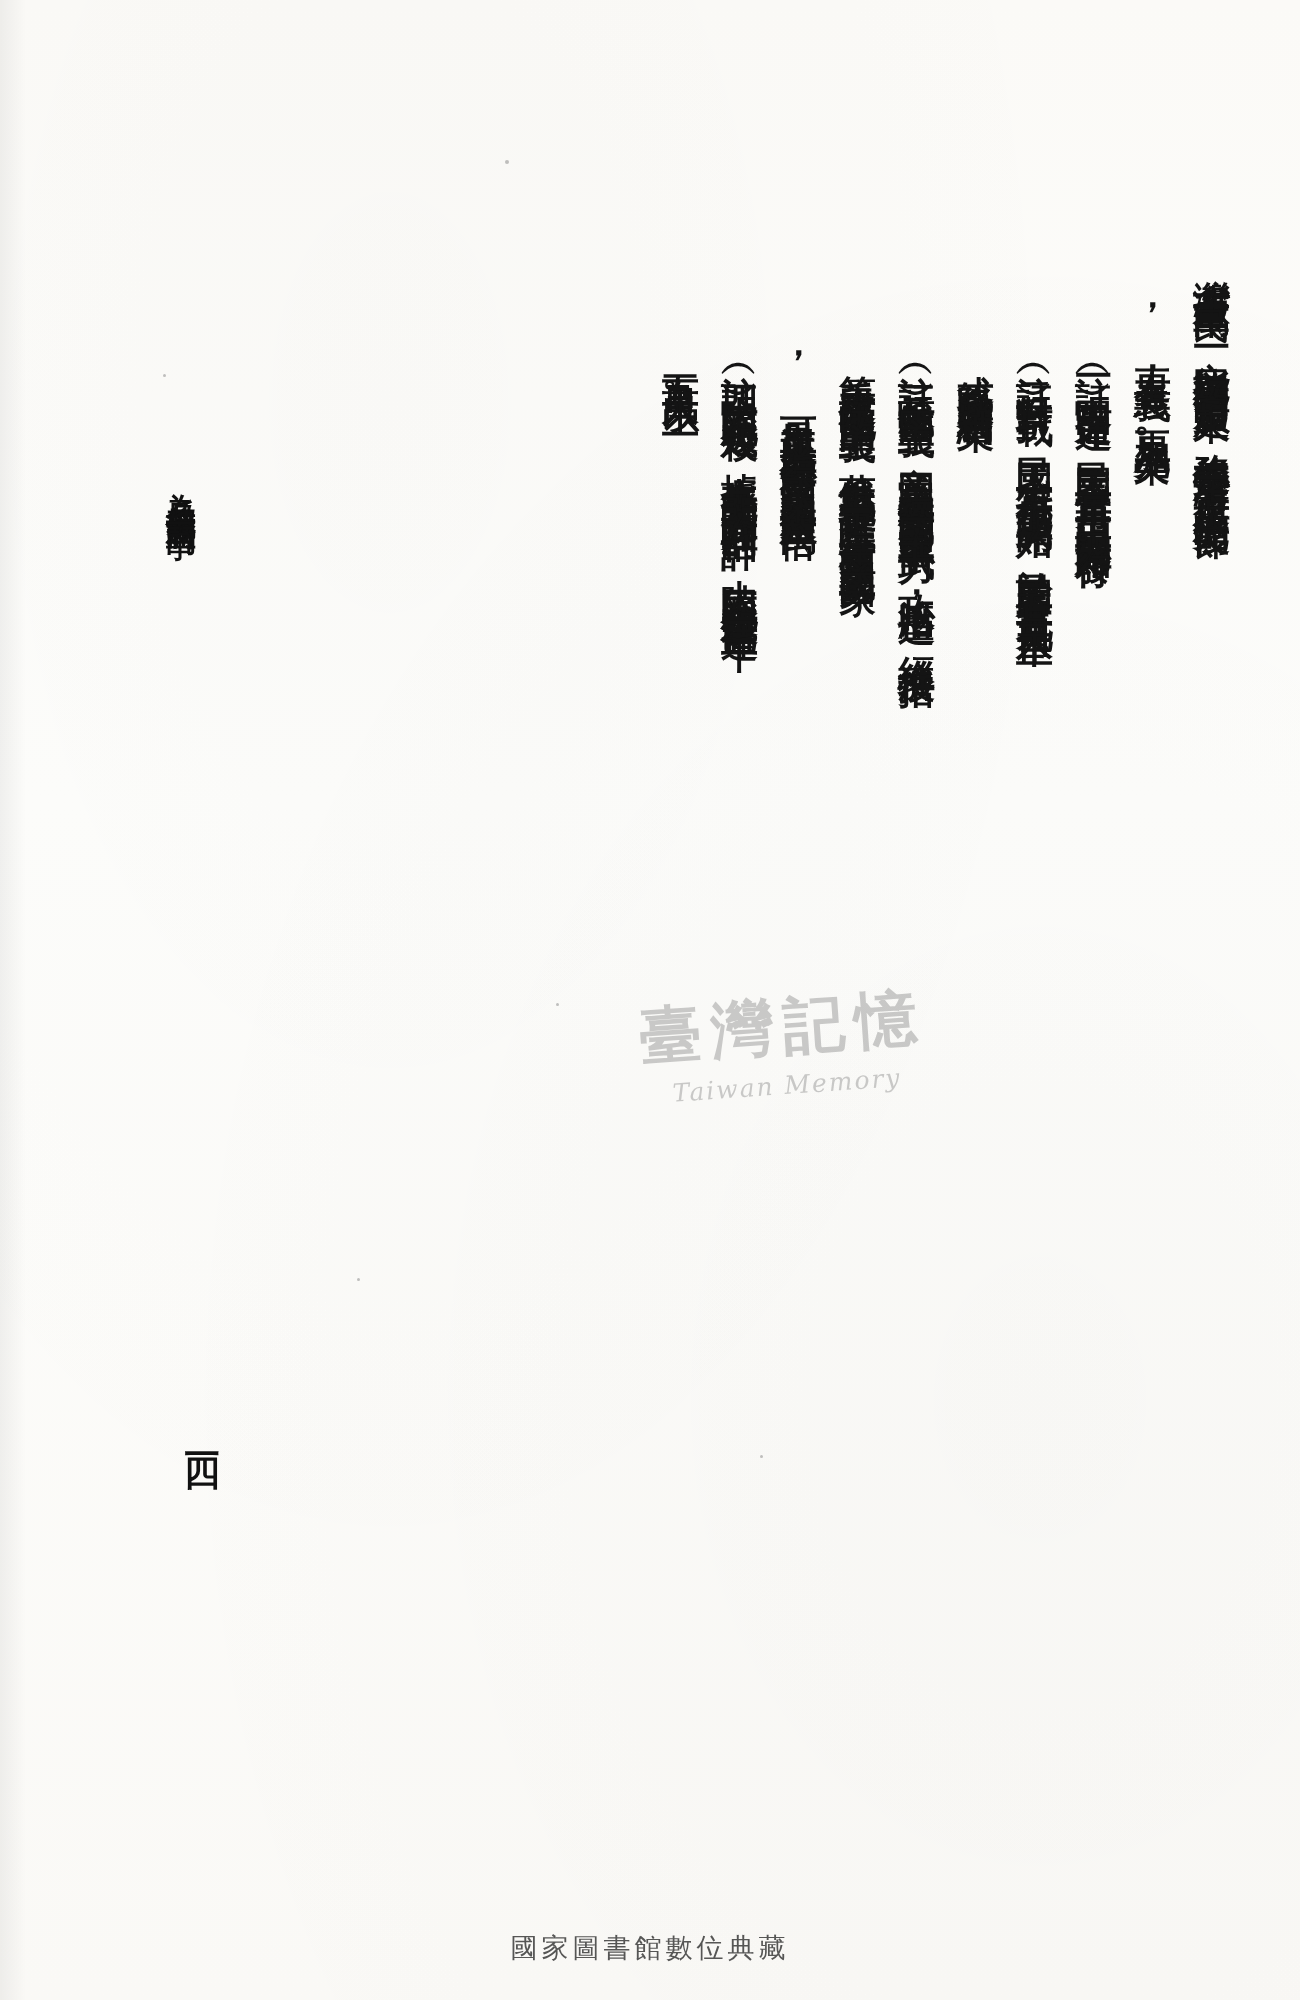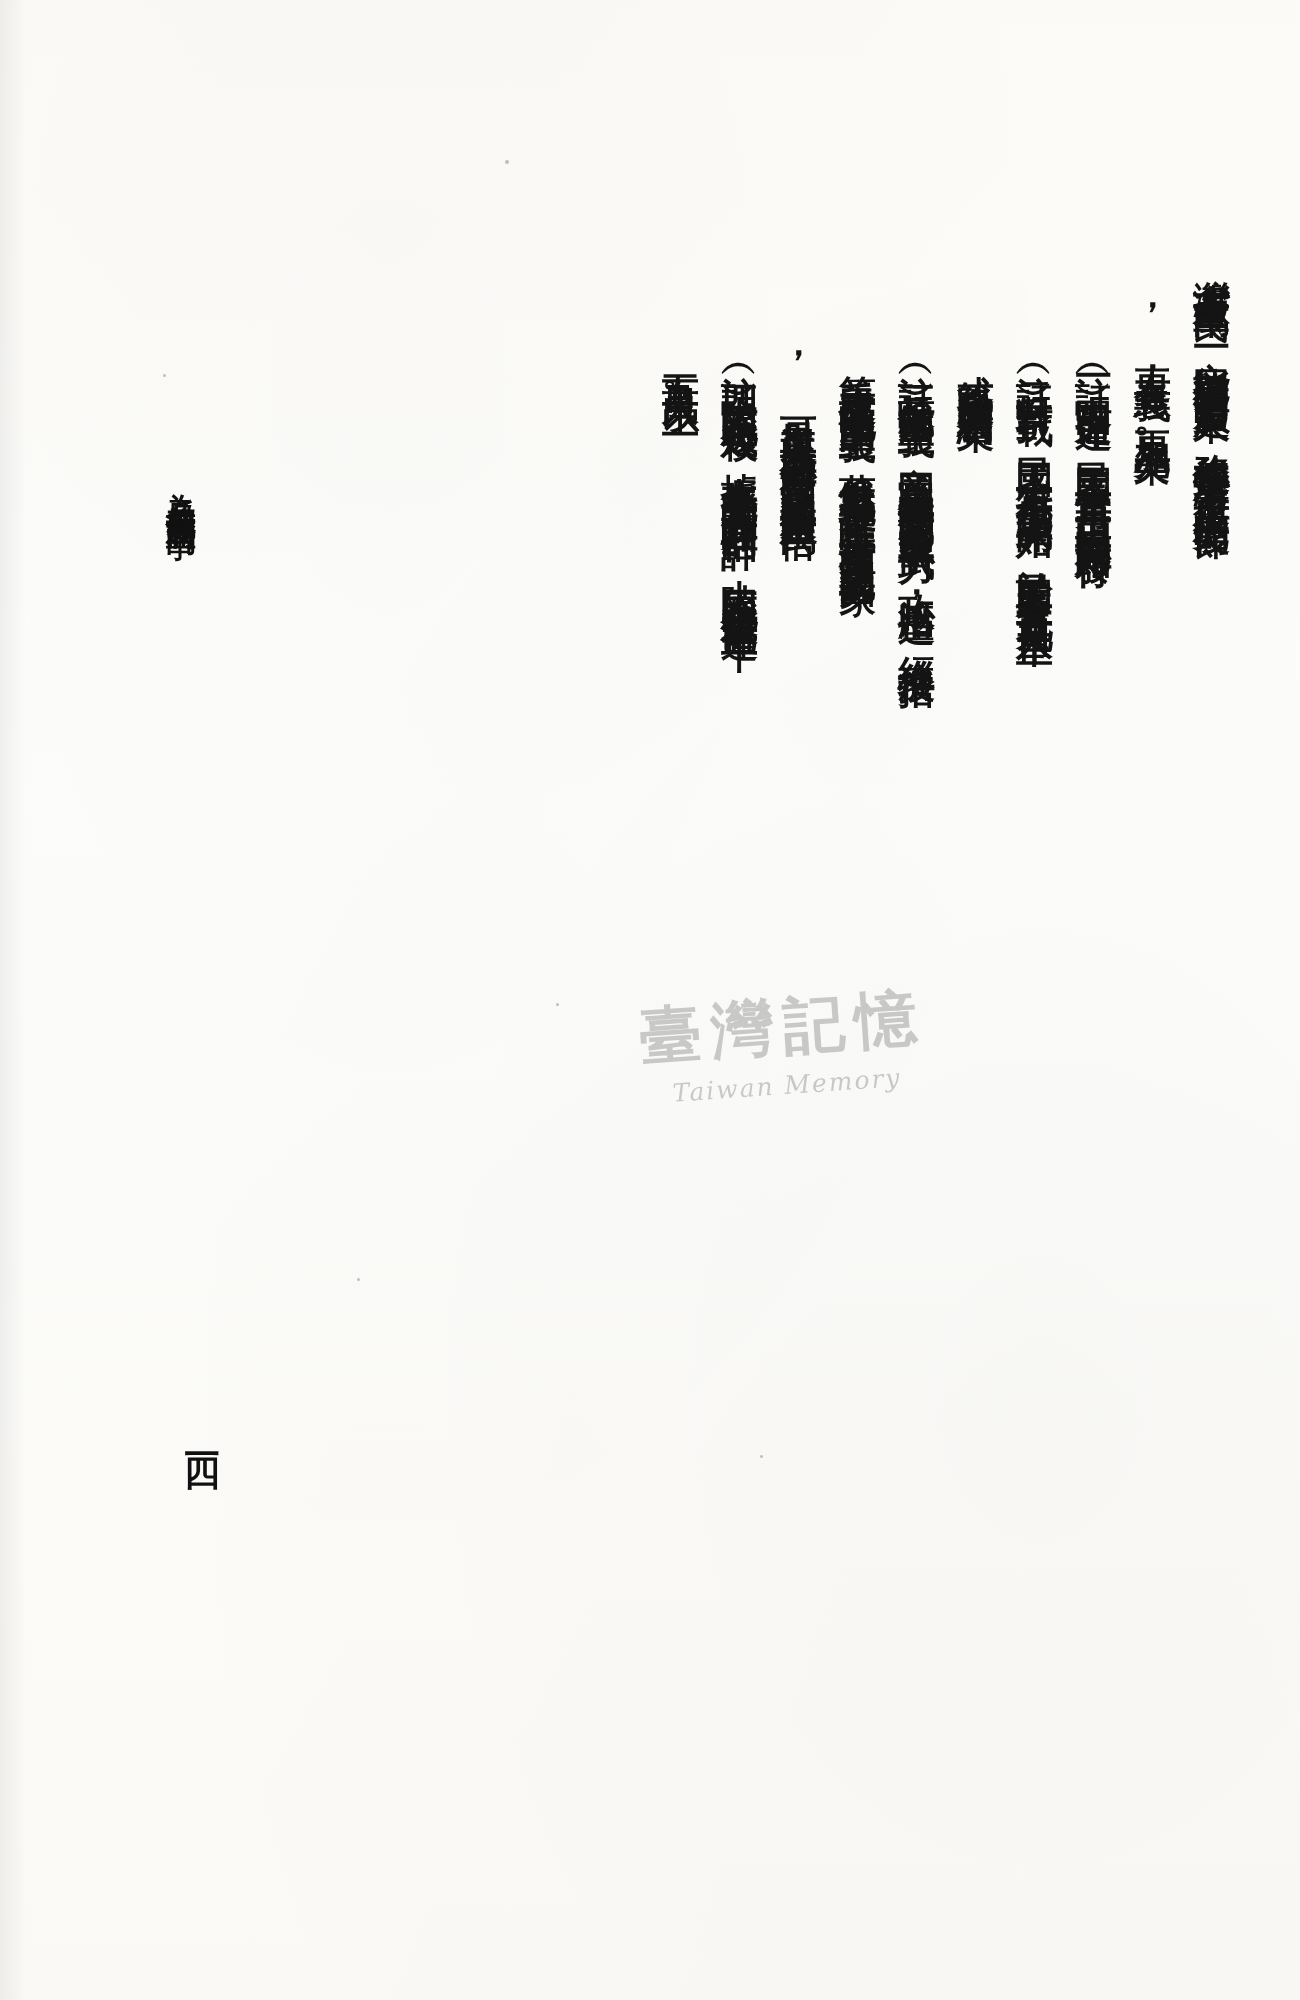--- a/index.html
+++ b/index.html
@@ -162,13 +162,14 @@
     <div class="col indent-note">註（一）中國之命運　民國三十二年三月十日由正中書局開始發行。</div>
     <div class="col indent-1">，更有意義，更加光榮。</div>
     <div class="col">灣省八百萬軍民，一定能夠勇猛的肩負起來，務使臺灣省一年一度舉行的光復節</div>
   </div>
 
   <div class="watermark">
     <div class="wm-cn">臺灣記憶</div>
     <div class="wm-en">Taiwan Memory</div>
   </div>
 
+  <div class="footer">國家圖書館數位典藏</div>
 </div>
 
 </body></html>

